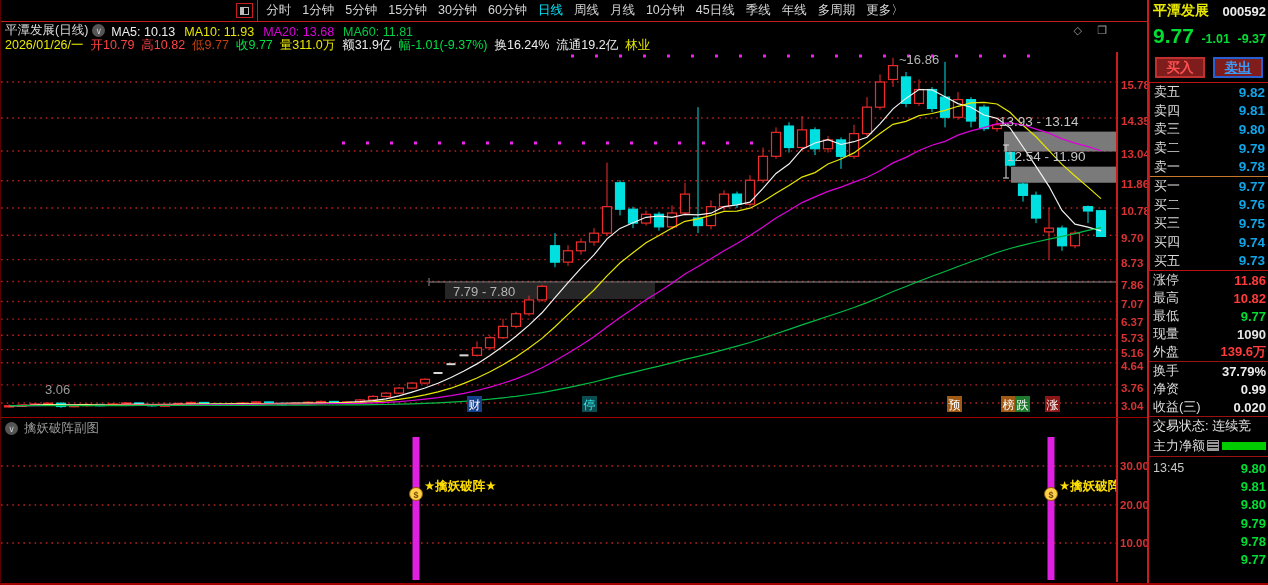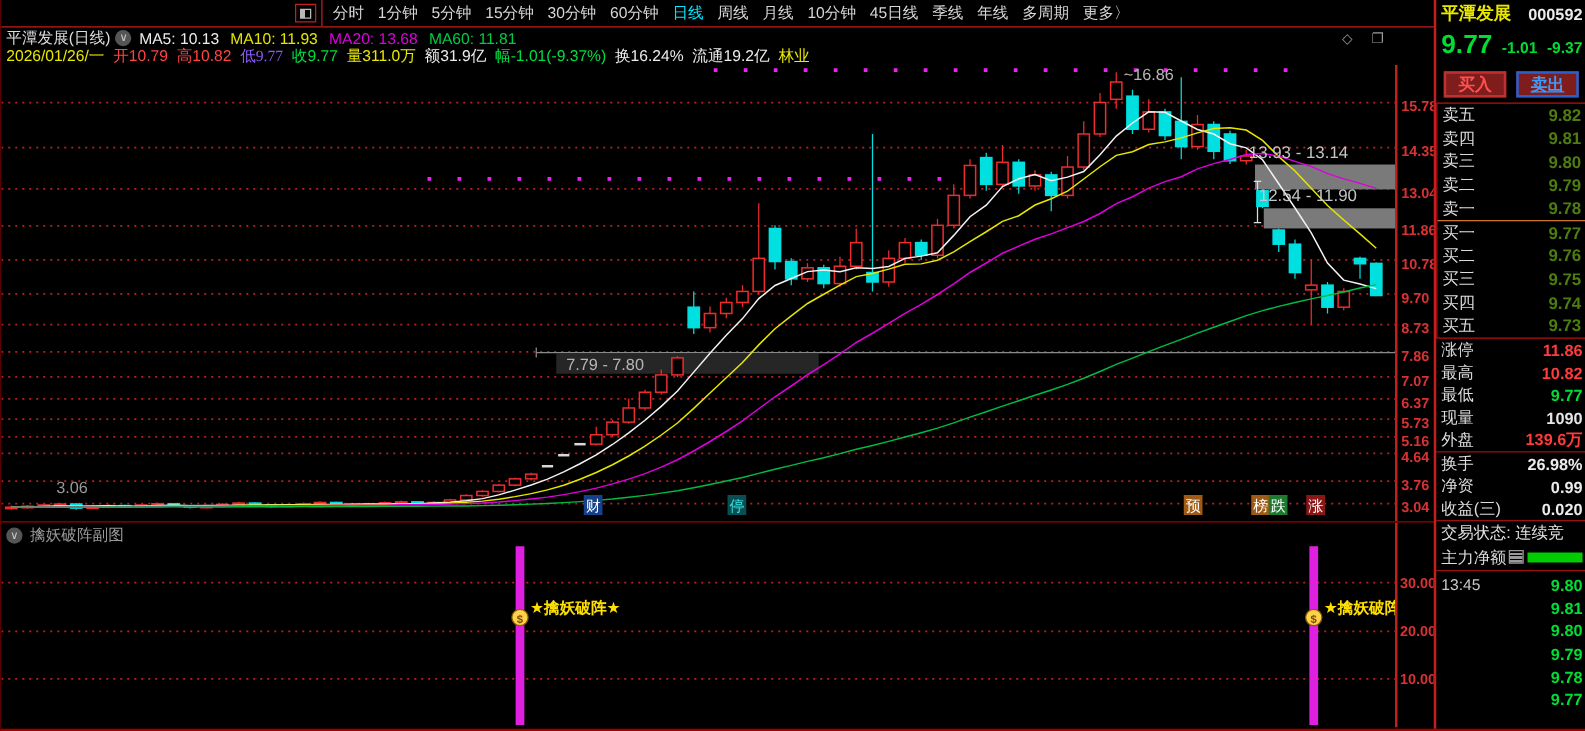--- a/index.html
+++ b/index.html
@@ -46,21 +46,21 @@
   #rp-price .big { color:#00dd33; font-size:21px; font-weight:bold; }
   #rp-price .sm { color:#00dd33; font-size:12.5px; font-weight:bold; }
   #rp-btns { height:29px; display:flex; align-items:center; justify-content:space-between; padding:0 6px; }
   .rp-btn { width:50px; height:21px; background:#7f1d1d; font-size:13.5px; font-weight:bold;
             display:flex; align-items:center; justify-content:center; cursor:pointer; }
   #buy-btn { border:2px solid #c03030; color:#ff5050; }
   #sell-btn { border:2px solid #2a5fd0; color:#3b9cff;text-decoration:underline; }
   #levels-box { border:1px solid #bb1111; margin:0 0 0 0; height:189px; display:flex; flex-direction:column; }
   .lv-row { flex:1; display:flex; align-items:center; justify-content:space-between; padding:0 3px 0 4px; }
   .lv-row .l { color:#dcdcdc; font-size:13px; }
-  .lv-row .v { color:#4d7c0f; font-size:13.5px; font-weight:bold; }
+  .lv-row .v { color:#0ea5e9; font-size:13.5px; font-weight:bold; }
   #lv-sep { height:1px; background:#c87828; }
   .st-row { height:18px; display:flex; align-items:center; justify-content:space-between; padding:0 3px 0 4px; }
   .st-row .l { color:#dcdcdc; font-size:13px; white-space:nowrap;}
   .st-row .v { font-size:13px; font-weight:bold; white-space:nowrap;}
   .rp-sep { height:1px; background:#991111; }
   #rp-status { height:19px; color:#e2e2e2; font-size:13px; display:flex; align-items:center;
                padding:0 2px 0 4px; white-space:nowrap; overflow:hidden; border-top:1px solid #991111;}
   #rp-force { height:21px; display:flex; align-items:center; padding:0 3px 0 4px; }
   #rp-force .l { color:#dcdcdc; font-size:13px; }
   #force-icon { width:12px; height:11px; border:1px solid #999; margin-left:2px;
@@ -103,21 +103,21 @@
     <div id="hdr1">
       <span class="title">平潭发展(日线)</span>
       <span class="circ-icon">∨</span>
       <span id="ma-labels"><span class="ma-seg" style="color: rgb(236, 236, 236);">MA5: 10.13</span><span class="ma-seg" style="color: rgb(230, 230, 0);">MA10: 11.93</span><span class="ma-seg" style="color: rgb(221, 0, 221);">MA20: 13.68</span><span class="ma-seg" style="color: rgb(0, 204, 68);">MA60: 11.81</span></span>
     </div>
     <div id="hdr-icons">◇ ❐</div>
     <div id="hdr2">
         <span class="info-seg" style="color: rgb(232, 232, 0);">2026/01/26/一</span>
         <span class="info-seg" style="color: rgb(255, 68, 68);">开10.79</span>
         <span class="info-seg" style="color: rgb(255, 68, 68);">高10.82</span>
-        <span class="info-seg" style="color: #8b5cf6; font-family: Liberation Serif, serif;">低9.77</span>
+        <span class="info-seg" style="color: #c2410c;">低9.77</span>
         <span class="info-seg" style="color: rgb(0, 221, 68);">收9.77</span>
         <span class="info-seg" style="color: rgb(232, 232, 0);">量311.0万</span>
         <span class="info-seg" style="color: rgb(236, 236, 236);">额31.9亿</span>
         <span class="info-seg" style="color: rgb(0, 221, 68);">幅-1.01(-9.37%)</span>
         <span class="info-seg" style="color: rgb(236, 236, 236);">换16.24%</span>
         <span class="info-seg" style="color: rgb(236, 236, 236);">流通19.2亿</span>
         <span class="info-seg" style="color: rgb(232, 232, 0);">林业</span>
       </div>
     <svg id="main-svg" width="1146" height="395">
         <defs>
@@ -464,21 +464,21 @@
         </div>
         <div class="st-row">
           <span class="l">外盘</span>
           <span class="v" style="color: rgb(255, 59, 59);">139.6万</span>
         </div>
       </div>
     <div class="rp-sep"></div>
     <div id="stats2">
         <div class="st-row">
           <span class="l">换手</span>
-          <span class="v" style="color: rgb(236, 236, 236);">26.98%</span>
+          <span class="v" style="color: rgb(236, 236, 236);">37.79%</span>
         </div>
         <div class="st-row">
           <span class="l">净资</span>
           <span class="v" style="color: rgb(236, 236, 236);">0.99</span>
         </div>
         <div class="st-row">
           <span class="l">收益(三)</span>
           <span class="v" style="color: rgb(236, 236, 236);">0.020</span>
         </div>
       </div>

